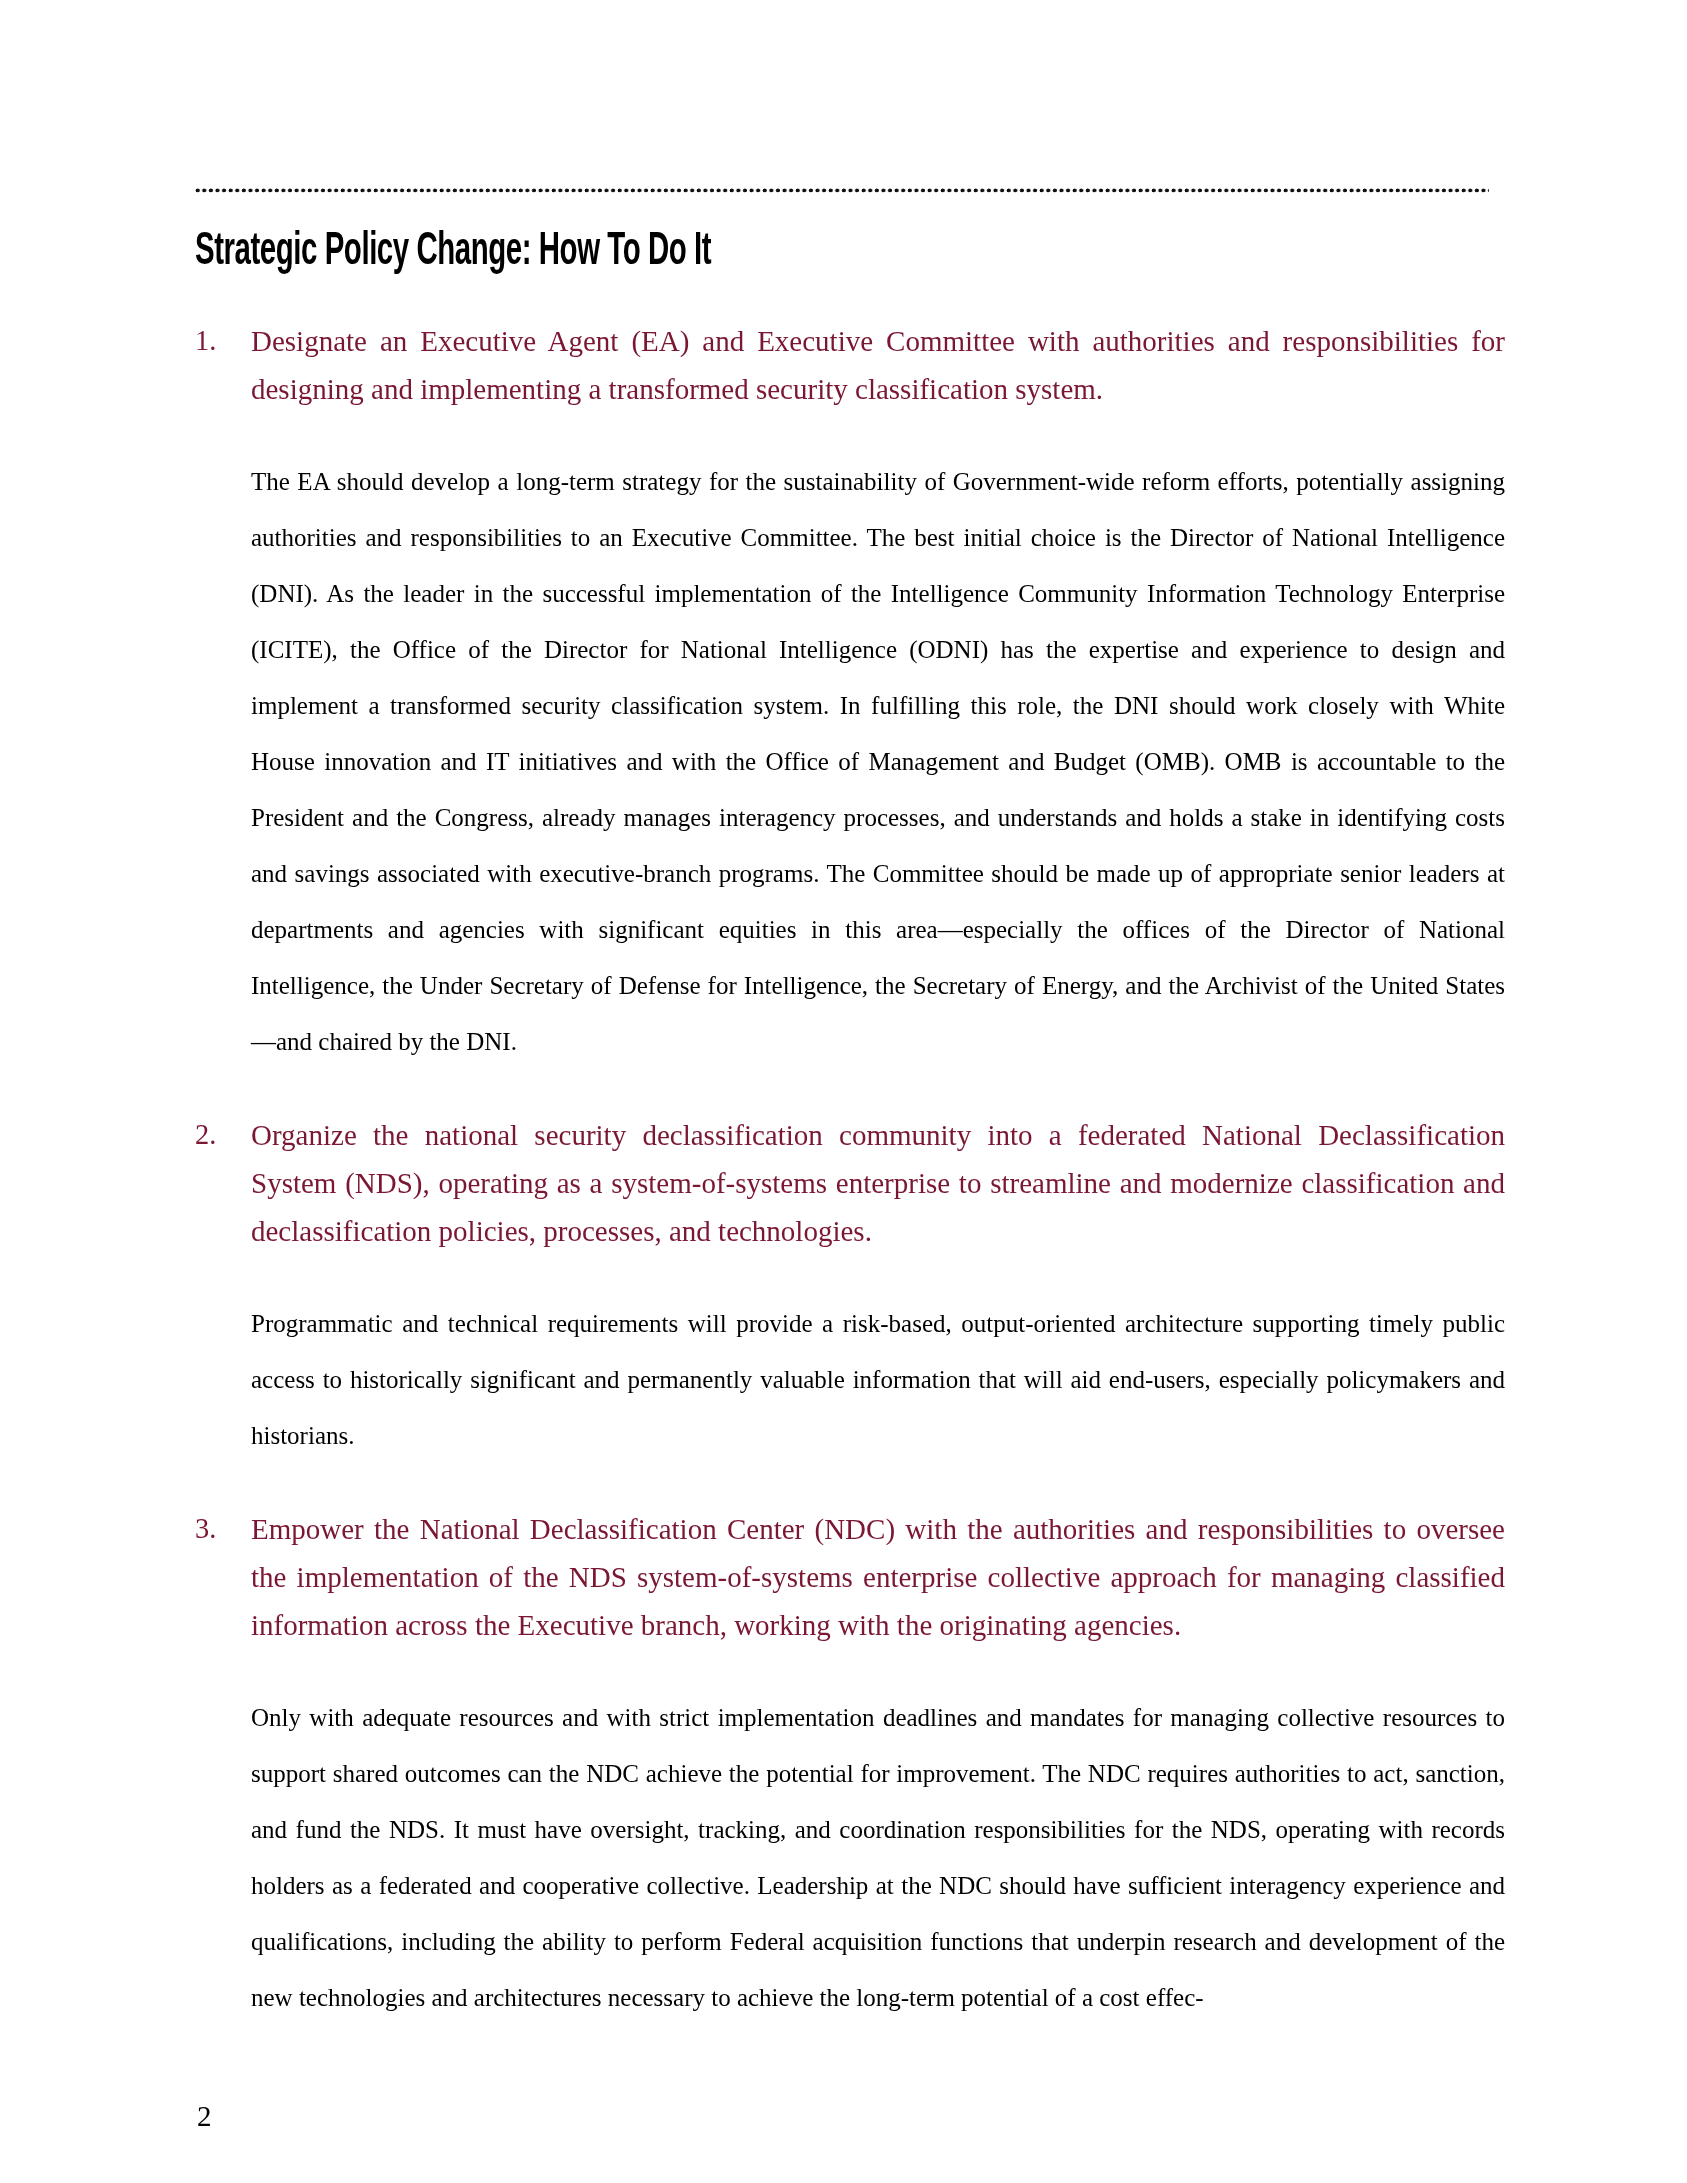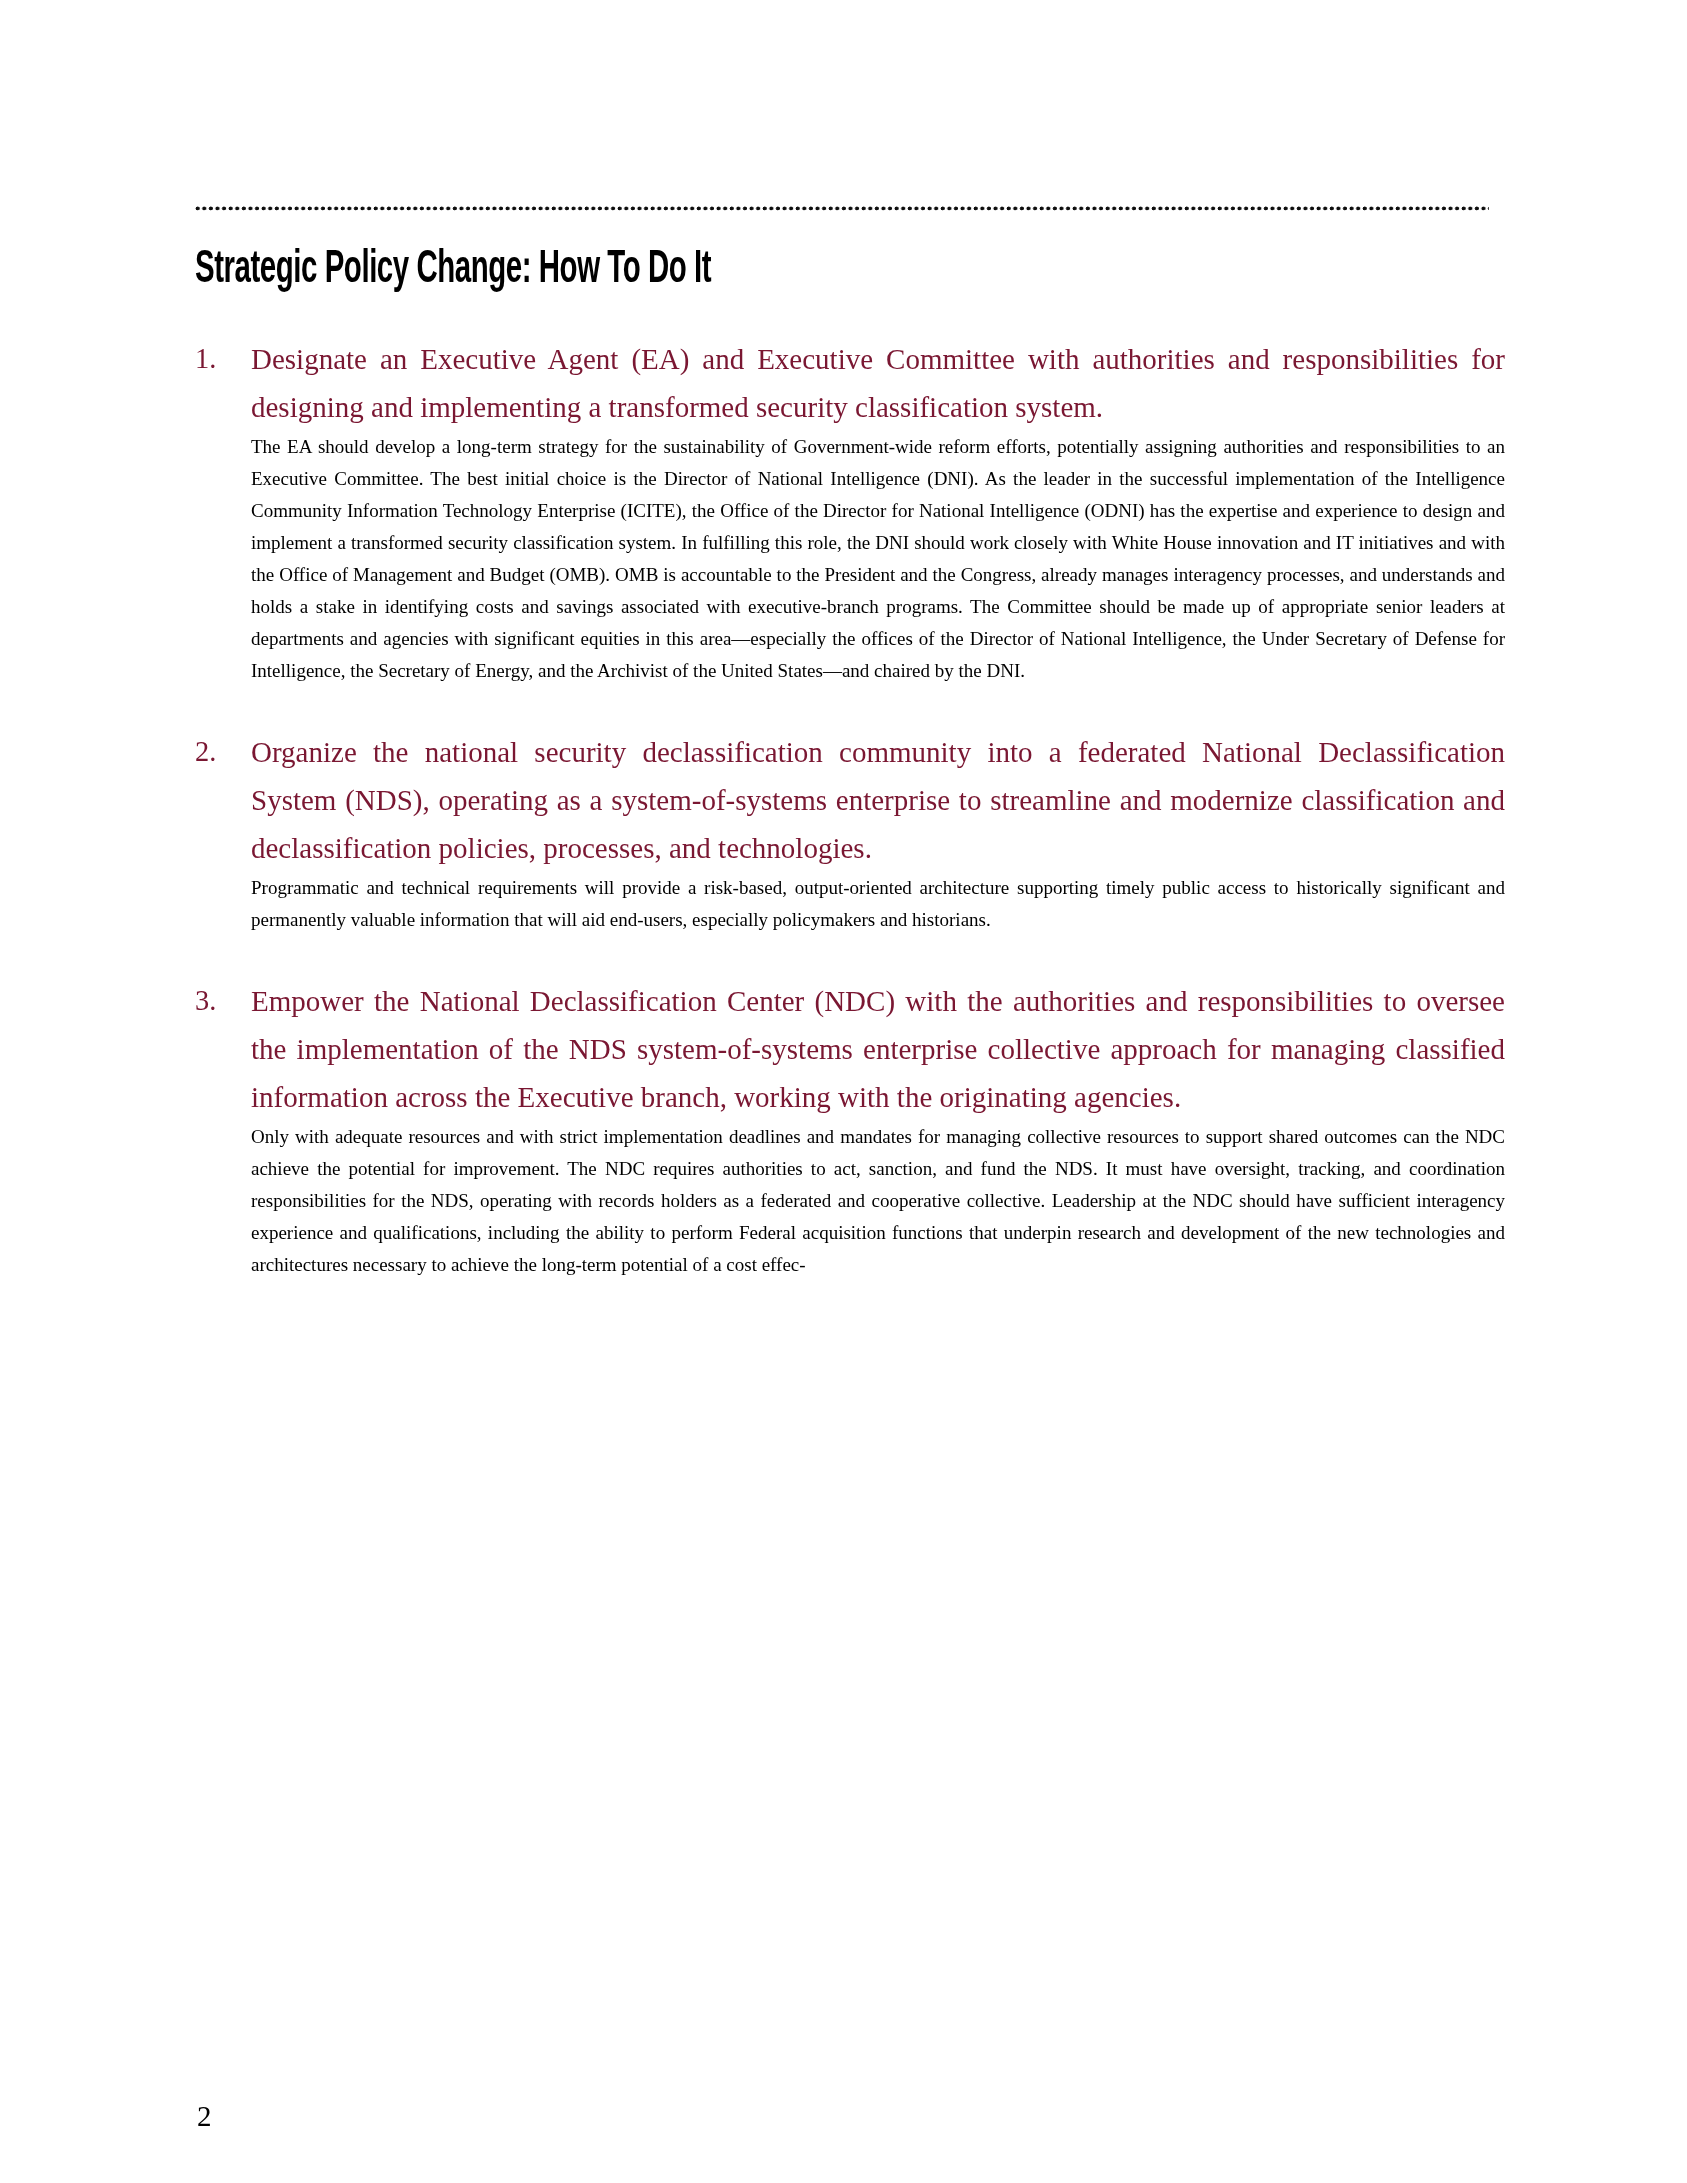--- a/index.html
+++ b/index.html
@@ -12,21 +12,21 @@
     width: 1687px;
     height: 2183px;
     background: #ffffff;
     overflow: hidden;
     font-family: "Liberation Serif", serif;
     color: var(--ink, #000000);
   }
   .content {
     position: absolute;
     left: 195px;
-    top: 206px;
+    top: 188px;
     width: 1310px;
   }
   .dotted-rule {
     height: 5.3px;
     width: 1294px;
     background-image: radial-gradient(circle at 2.6px 2.6px, #0e0e0e 1.8px, rgba(0,0,0,0) 2.3px);
     background-size: 6.6px 5.3px;
     background-repeat: repeat-x;
   }
   .doc-title {
@@ -61,22 +61,23 @@
     flex: 1 1 auto;
     min-width: 0;
   }
   .item-heading {
     font-size: 29px;
     line-height: 48px;
     text-align: justify;
     color: var(--red, #7a1732);
   }
   .item-paragraph {
-    font-size: 19px;
-    line-height: 32px;
+    margin-top: 41px;
+    font-size: 25px;
+    line-height: 56px;
     text-align: justify;
     color: var(--ink, #000000);
   }
   .page-number {
     position: absolute;
     left: 197px;
     top: 2099px;
     font-size: 29px;
     line-height: 34px;
     color: var(--ink, #000000);

